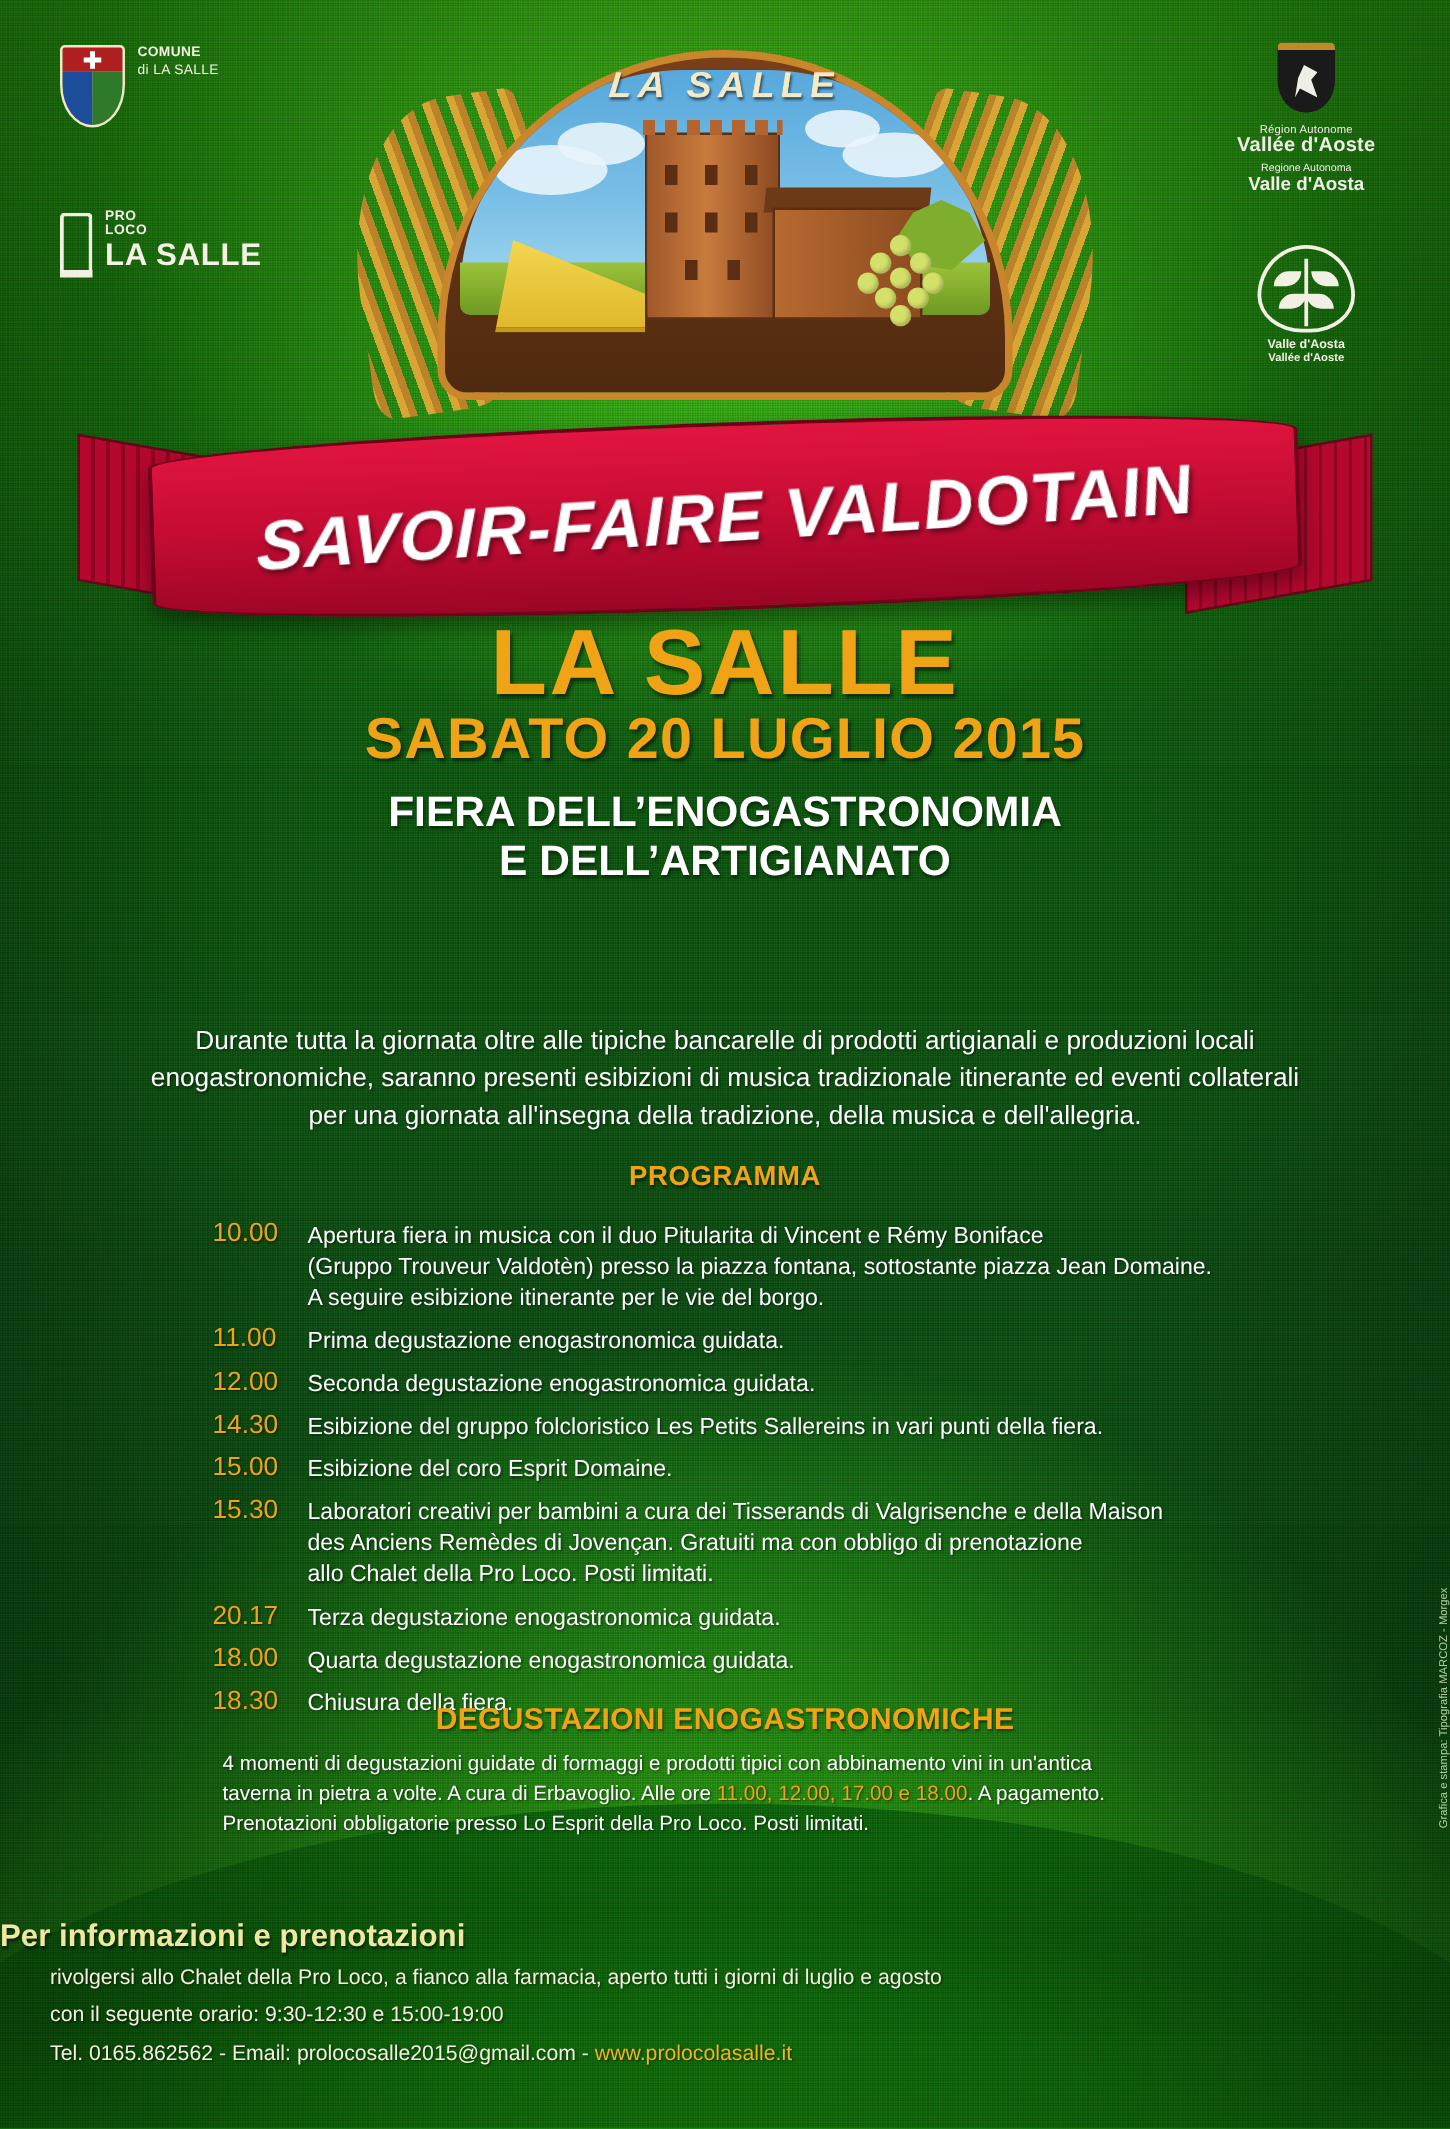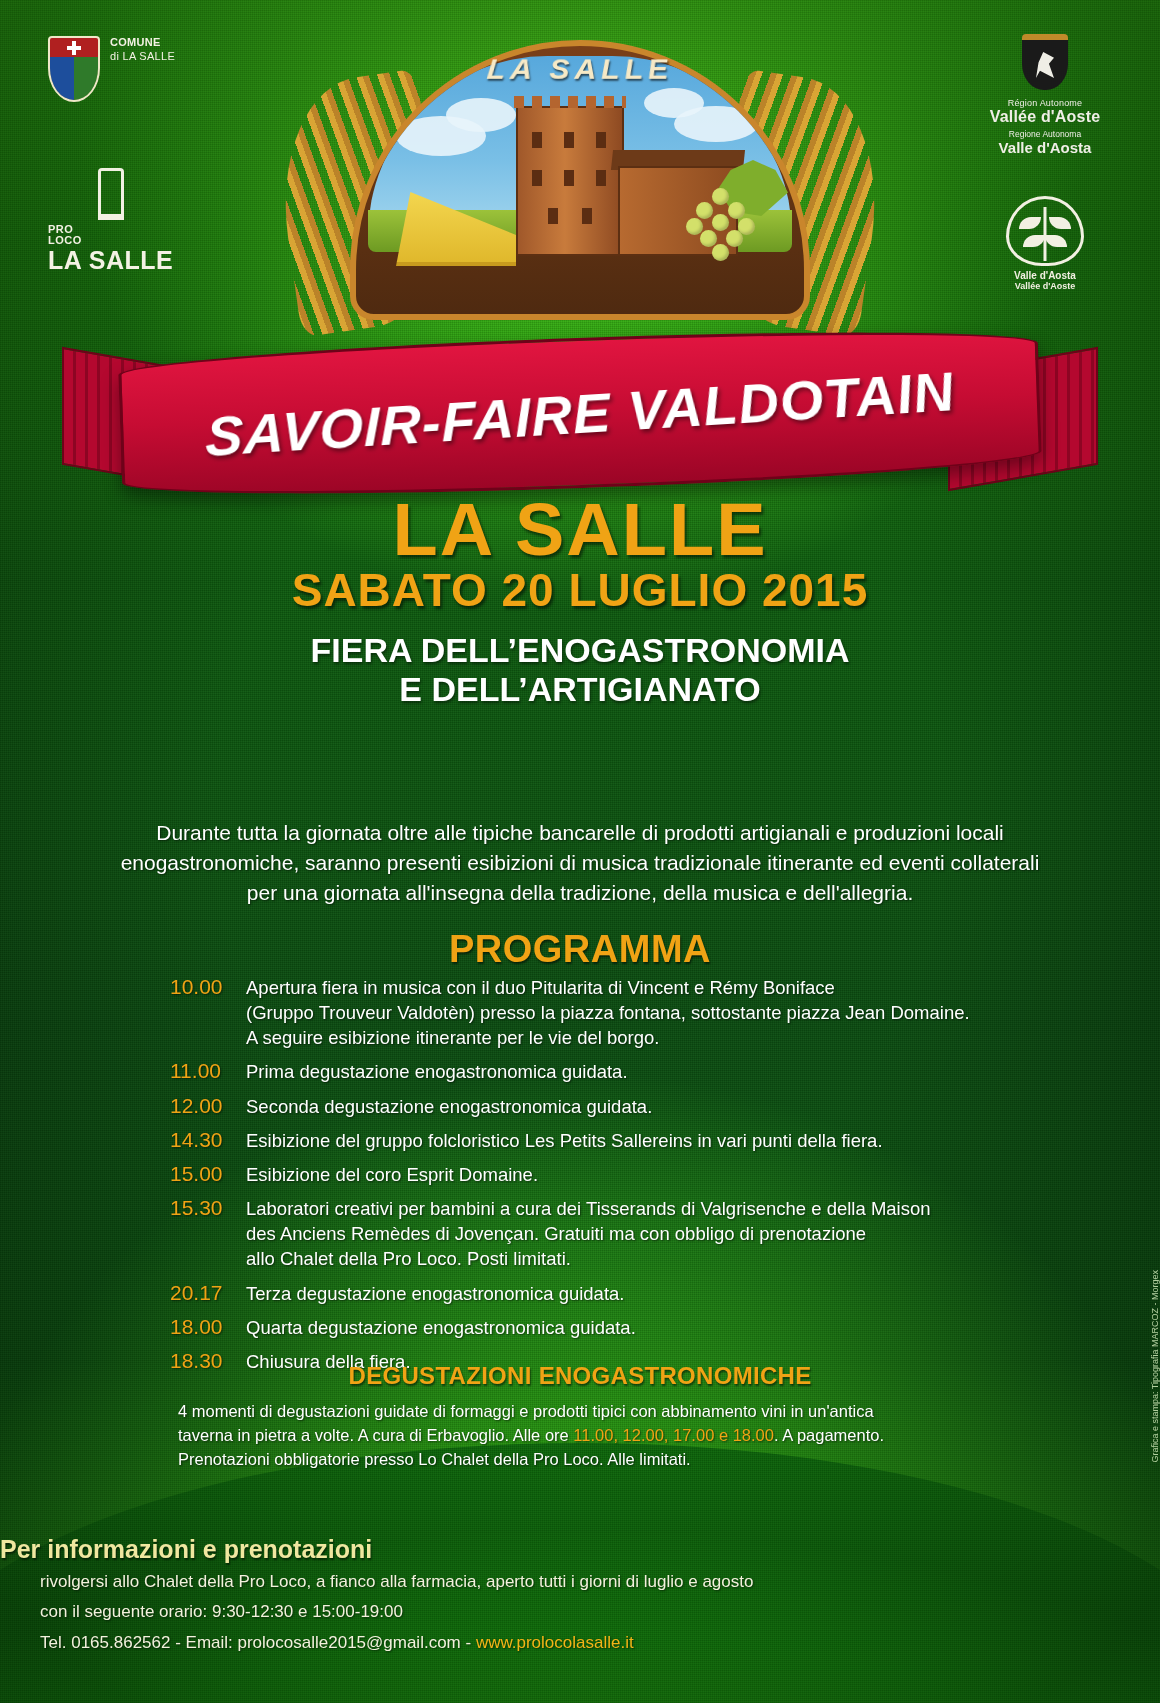--- a/index.html
+++ b/index.html
@@ -64,21 +64,21 @@
   .shield .s-right { position:absolute; top:30%; right:0; width:50%; bottom:0; background:#2f7a2a; }
   .shield .s-cross { position:absolute; top:3px; left:50%; transform:translateX(-50%); width:14px; height:14px; }
   .shield .s-cross:before,.shield .s-cross:after{content:"";position:absolute;background:#fff;}
   .shield .s-cross:before{left:5px;top:0;width:4px;height:14px;}
   .shield .s-cross:after{top:5px;left:0;width:14px;height:4px;}
   .logo-comune .txt { color:#f4f2e4; font-size:11px; line-height:1.25; font-weight:700; letter-spacing:.3px;}
   .logo-comune .txt .l2 { font-weight:400; }
 
   .logo-proloco {
     position: absolute; left: 48px; top: 168px;
-    display: flex; align-items: center; gap: 10px; flex-direction: column;
+    display: flex; align-items: center; gap: 10px;
   }
   .tower {
     width: 26px; height: 46px;
     border: 3px solid #f2f0e2;
     border-bottom: none;
     border-radius: 4px 4px 0 0;
     position: relative;
   }
   .tower:after{
     content:""; position:absolute; left:-3px; right:-3px; bottom:-6px; height:6px; background:#f2f0e2;
@@ -248,21 +248,21 @@
 
   .intro {
     position:absolute; left:104px; right:104px; top:818px;
     color:#fff; font-size:21px; line-height:1.42; text-align:center;
     text-shadow: 1px 1px 2px rgba(0,0,0,.5);
   }
 
   
   .prog-title {
     position:absolute; left:0; right:0; top:928px; text-align:center;
-    color:#f0a315; font-size:38px; font-weight:800; letter-spacing:.5px;
+    color:#f0a315; font-size:22px; font-weight:800; letter-spacing:.5px;
     text-shadow:1px 2px 2px rgba(0,0,0,.5);
   }
   .prog-list { position:absolute; left:170px; right:120px; top:975px; }
   .prog-row { display:flex; margin-bottom:9px; }
   .prog-time {
     width:76px; flex:0 0 76px; text-align:left;
     color:#f0a315; font-size:21px; font-weight:400;
     text-shadow:1px 1px 2px rgba(0,0,0,.5);
   }
   .prog-desc { color:#fff; font-size:18.5px; line-height:1.36; text-shadow:1px 1px 2px rgba(0,0,0,.55); }
@@ -438,21 +438,21 @@
       <div class="prog-desc">Chiusura della fiera.</div>
     </div>
   </div>
 
   <div class="deg-title">DEGUSTAZIONI ENOGASTRONOMICHE</div>
   <div class="deg-body">
     <div>4 momenti di degustazioni guidate di formaggi e prodotti tipici con abbinamento vini in un'antica</div>
     <div>
       <span>taverna in pietra a volte. A cura di Erbavoglio. Alle ore </span><span class="hl">11.00, 12.00, 17.00 e 18.00</span><span>. A pagamento.</span>
     </div>
-    <div>Prenotazioni obbligatorie presso Lo Chalet della Pro Loco. Alle limitati.</div>
+    <div>Prenotazioni obbligatorie presso Lo Esprit della Pro Loco. Posti limitati.</div>
   </div>
 
   <div class="footer">
     <div class="foot-title">Per informazioni e prenotazioni</div>
     <div class="foot-line">rivolgersi allo Chalet della Pro Loco, a fianco alla farmacia, aperto tutti i giorni di luglio e agosto</div>
     <div class="foot-line">con il seguente orario: 9:30-12:30 e 15:00-19:00</div>
     <div class="foot-line">
       <span>Tel. 0165.862562 - Email: prolocosalle2015@gmail.com - </span><span class="link">www.prolocolasalle.it</span>
     </div>
   </div>

